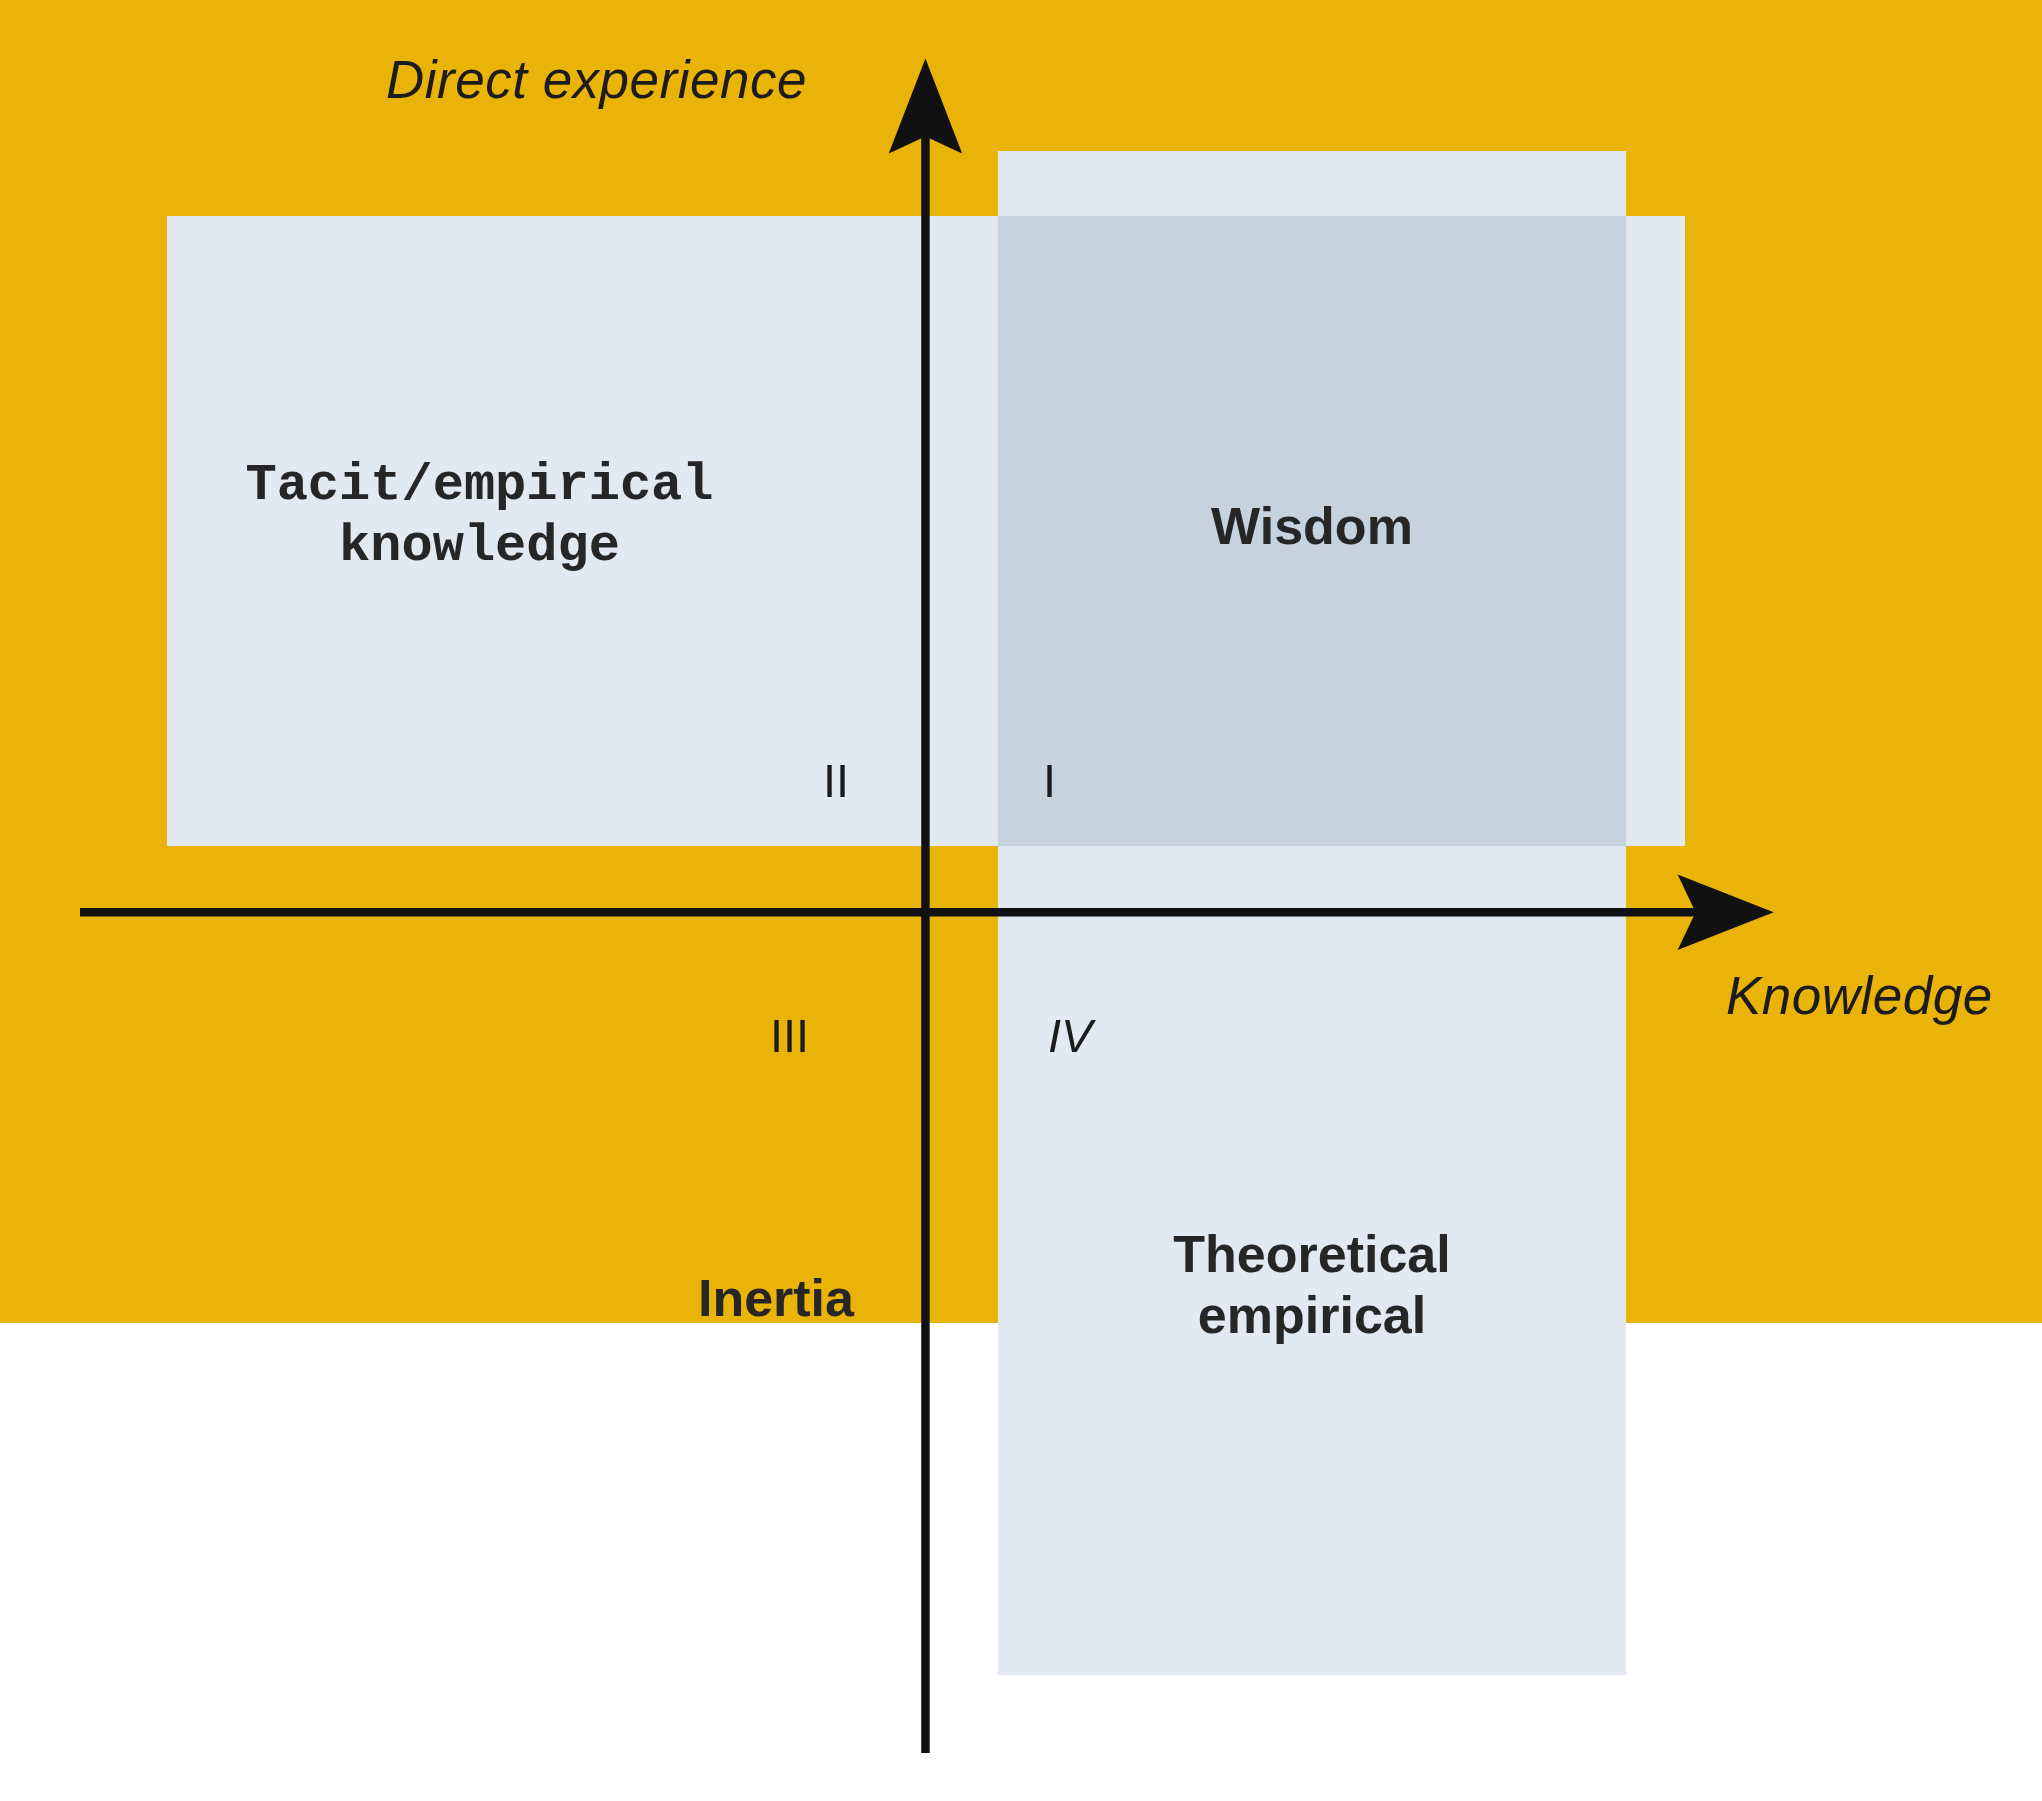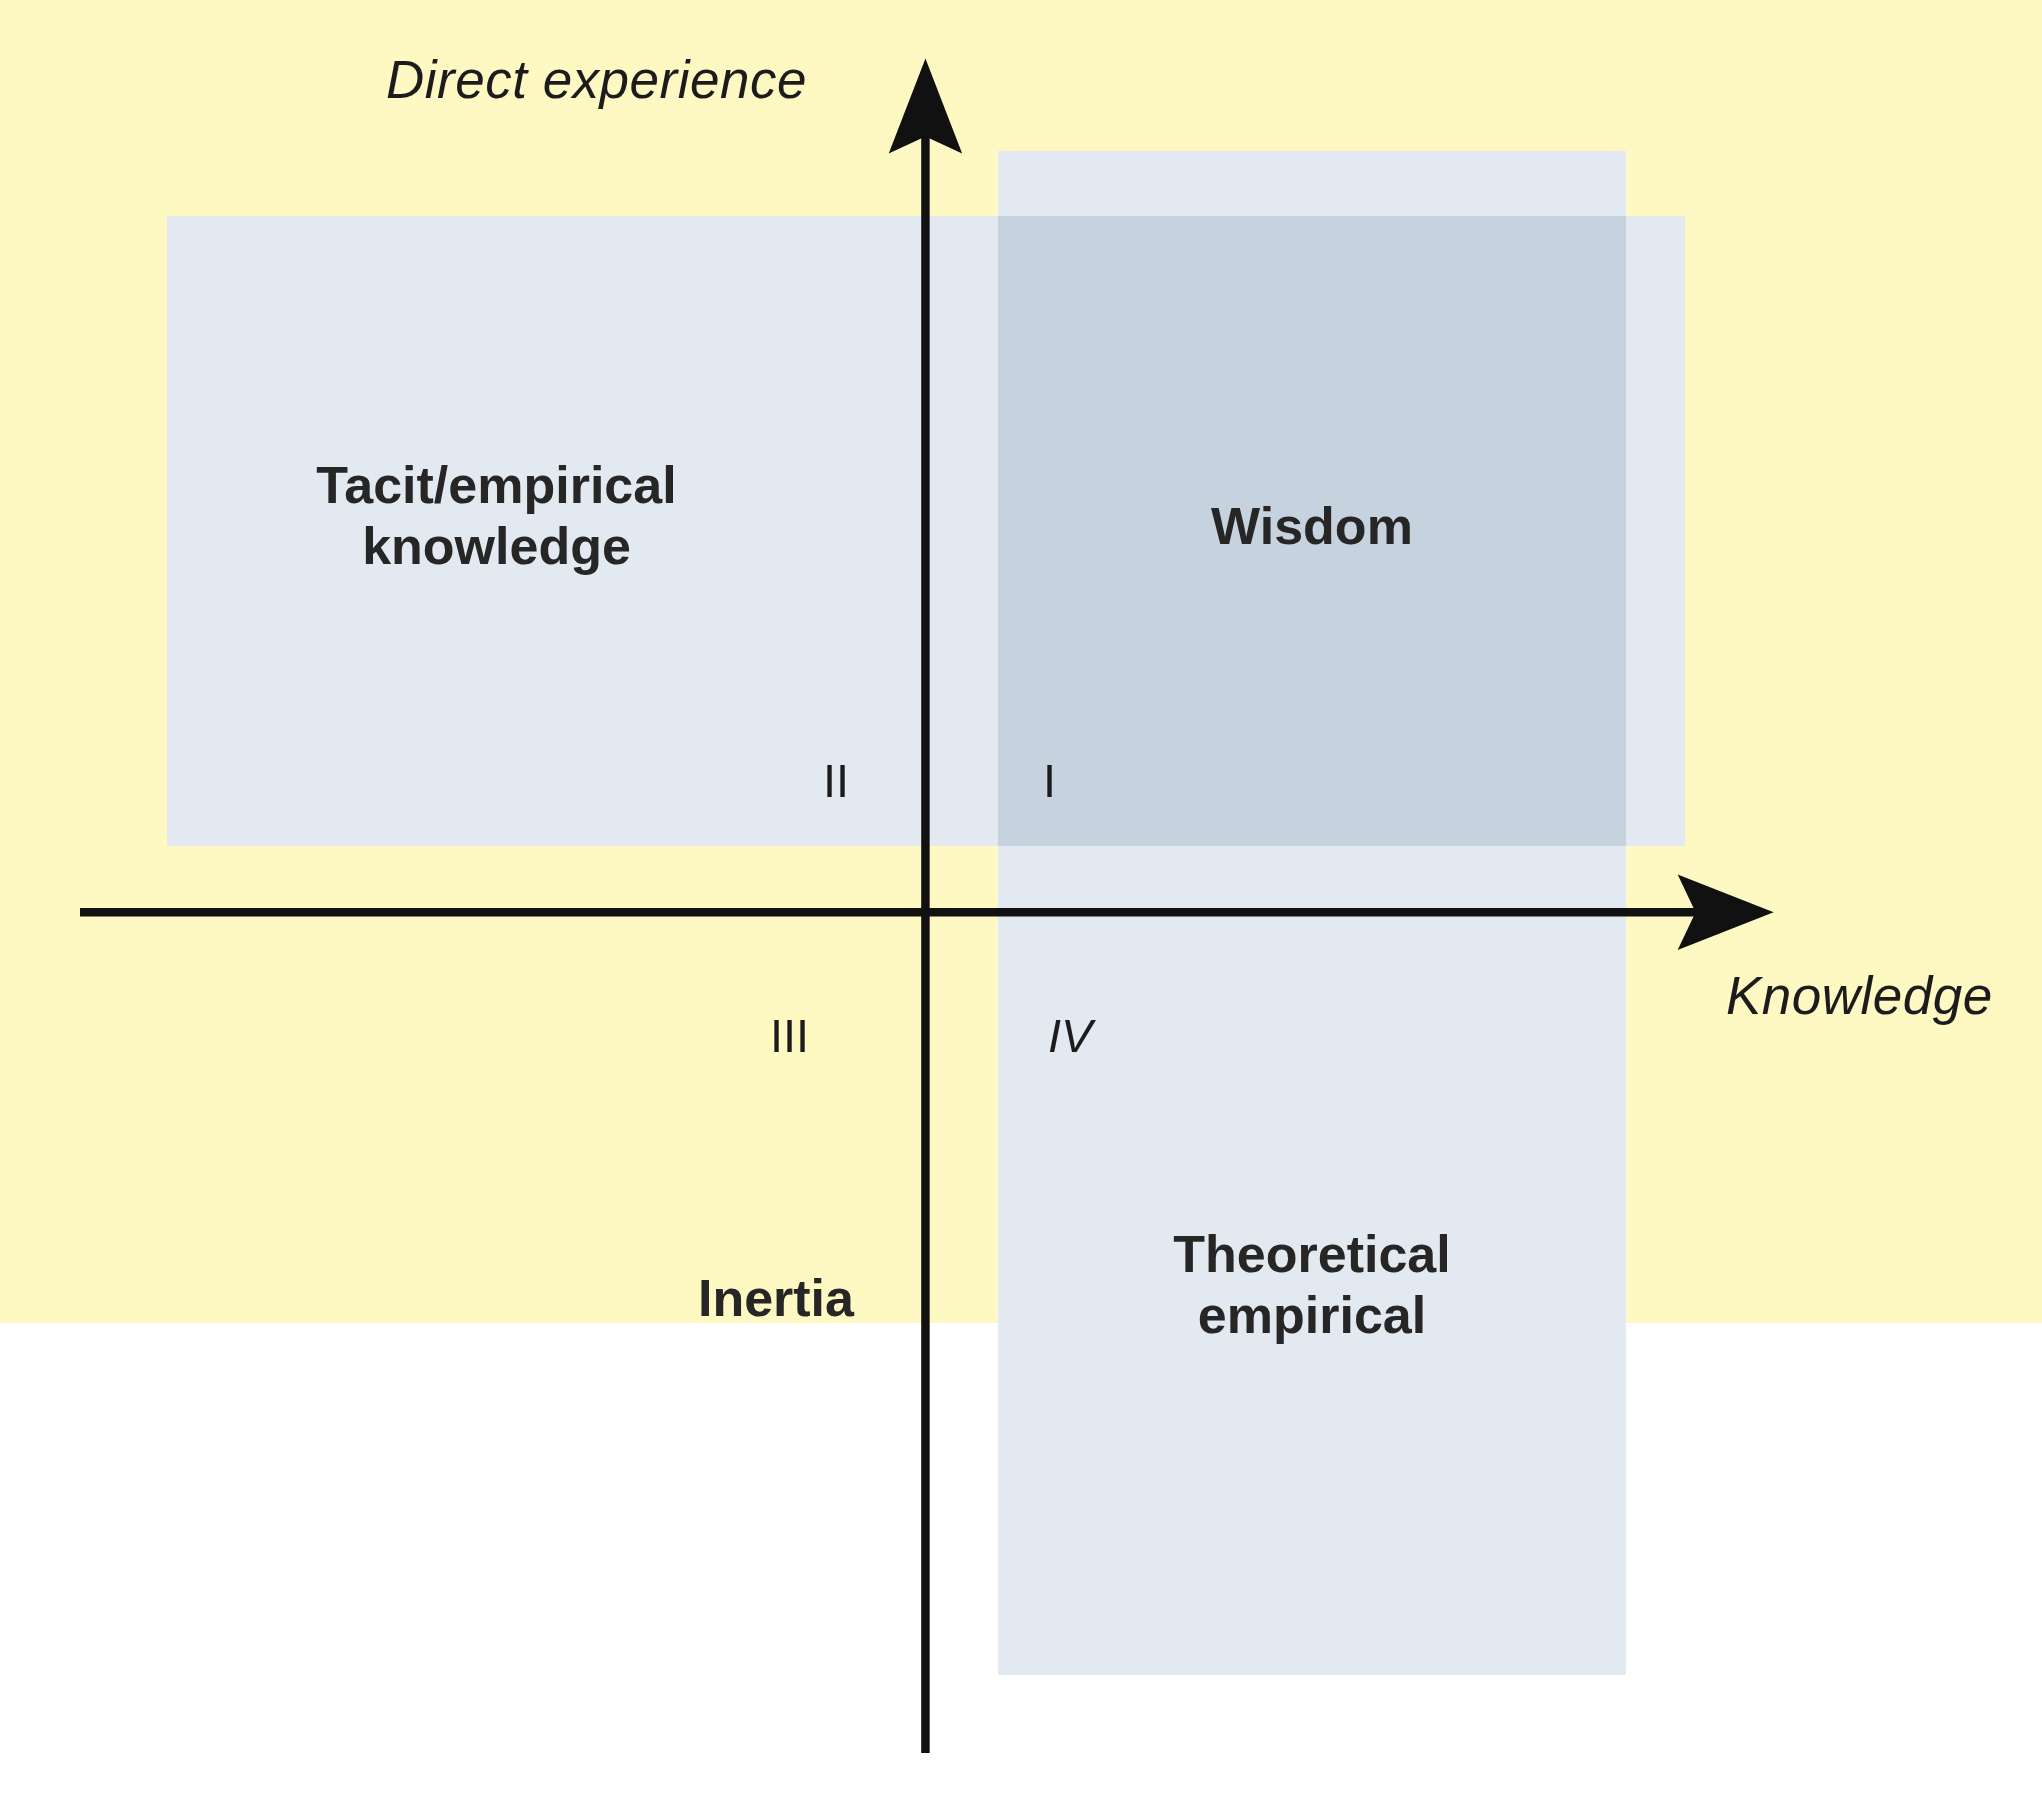--- a/index.html
+++ b/index.html
@@ -10,21 +10,21 @@
   body {
     width: 2042px;
     height: 1801px;
     font-family: "Liberation Sans", sans-serif;
     overflow: hidden;
   }
   #canvas {
     position: relative;
     width: 2042px;
     height: 1323px;
-    background: #fef9c3;
+    background: #eab308;
   }
 
   
   .band {
     position: absolute;
     background: #e3e9f0;
   }
   .band-horizontal {
     left: 167px;
     top: 216px;
@@ -79,23 +79,24 @@
   .quad-title {
     position: absolute;
     font-weight: bold;
     font-size: 52px;
     line-height: 1.18;
     color: #262626;
     text-align: center;
     white-space: pre-line;
   }
   .title-tacit {
-    left: 167px;
+    left: 150px;
     top: 455px;
     width: 659px;
+    font-family: Liberation Mono, monospace;
   }
   .title-wisdom {
     left: 998px;
     top: 496px;
     width: 628px;
   }
   .title-inertia {
     left: 226px;
     top: 1268px;
     width: 628px;

